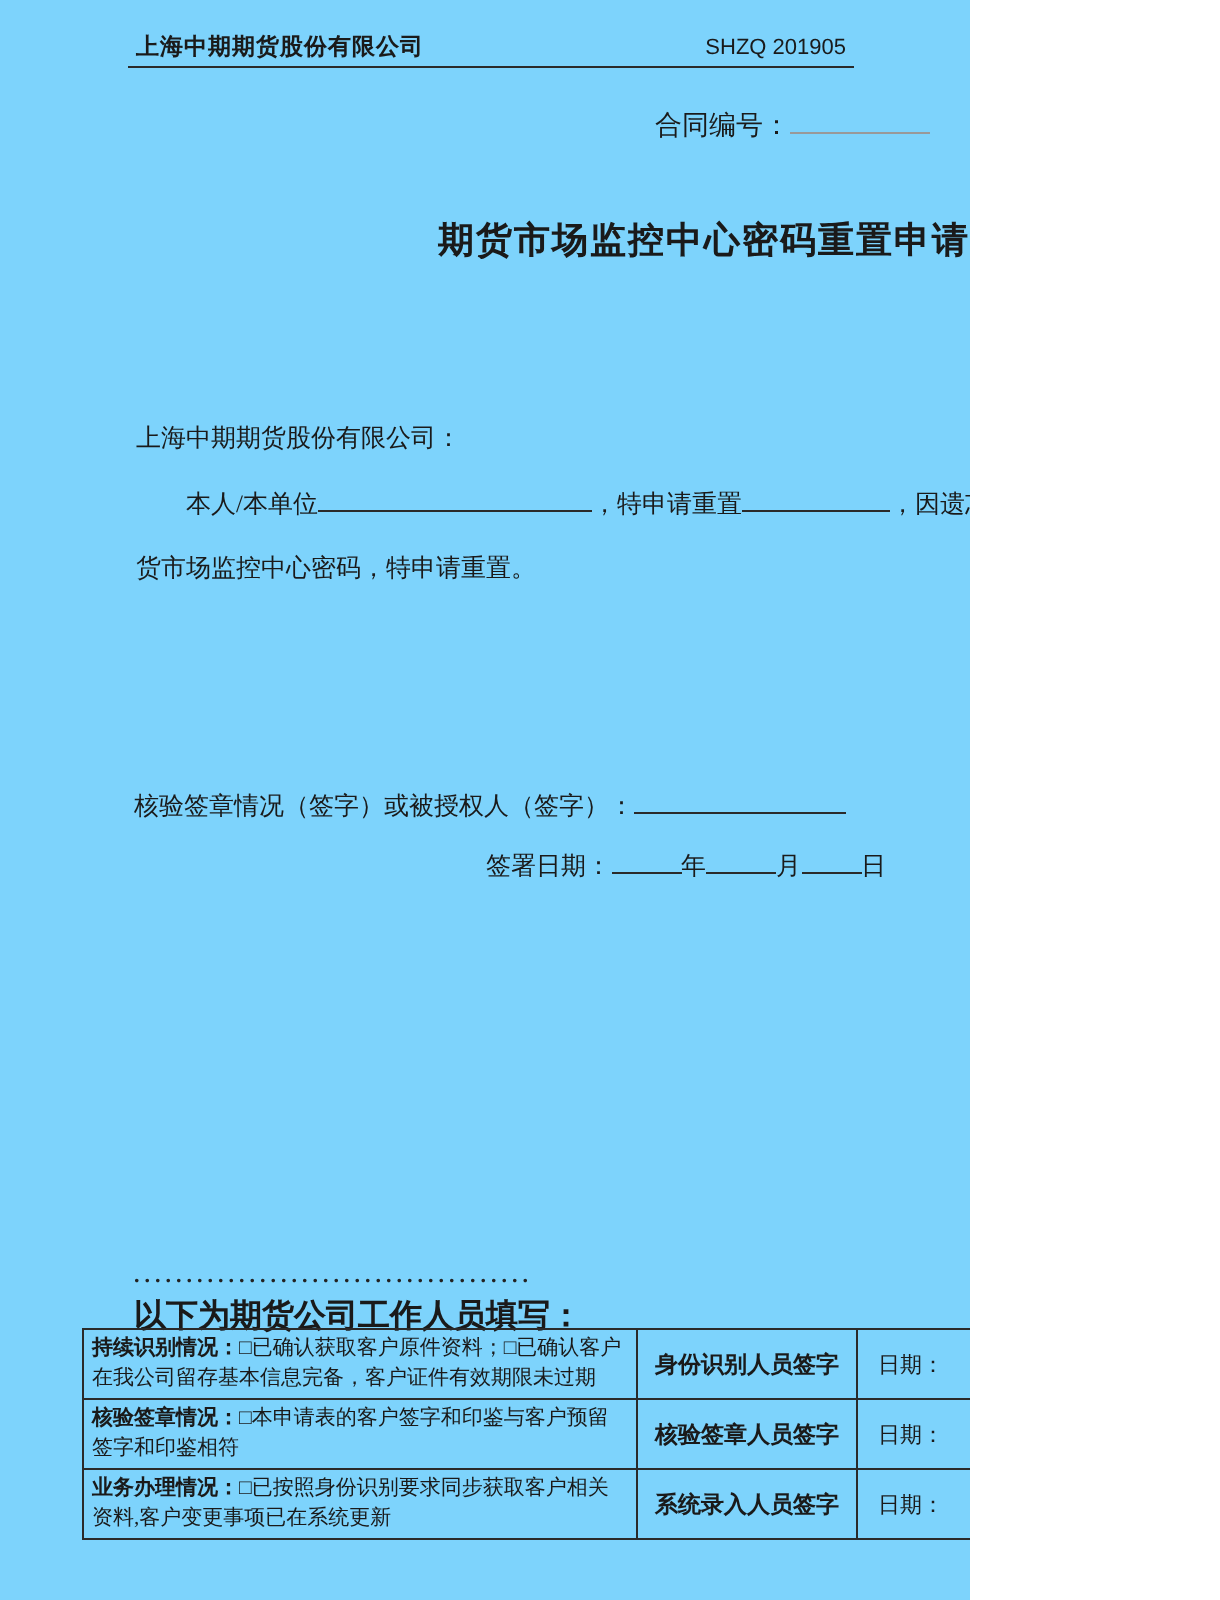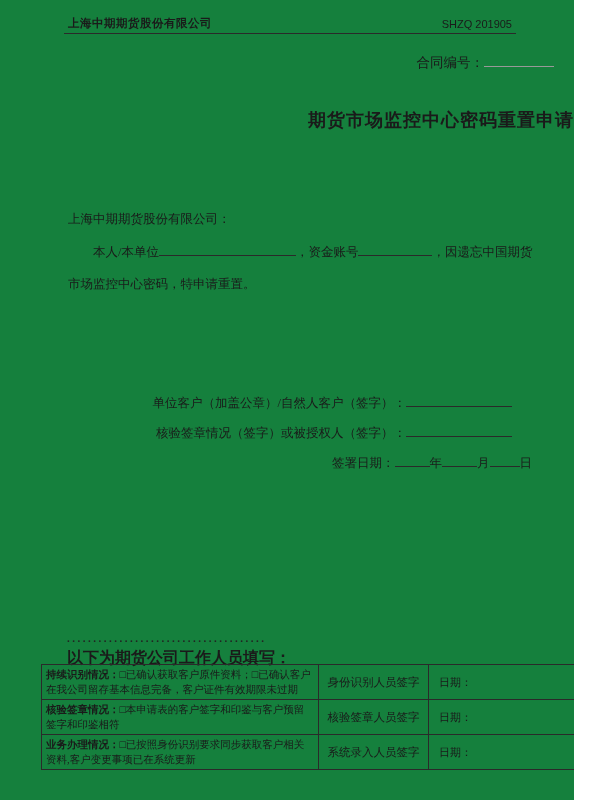--- a/index.html
+++ b/index.html
@@ -1,17 +1,17 @@
 <!DOCTYPE html>
 <html><head>
 <meta charset="utf-8">
 <style>
   html,body { margin:0; padding:0; background:#ffffff; }
   .page {
-    position:relative; width:574px; height:800px; background:#15803d;
+    position:relative; width:485px; height:800px; background:#7dd3fc;
     font-family:"Liberation Serif","DejaVu Serif",serif;
     color:#1a1a1a; overflow:hidden;
   }
 
   
   .hdr-company { position:absolute; left:68px; top:16px; font-size:11.5px; font-weight:bold;
     font-family:"Liberation Sans","DejaVu Sans",sans-serif; letter-spacing:0.5px; }
   .hdr-code { position:absolute; top:18px; right:62px; font-size:11px;
     font-family:"Liberation Sans","DejaVu Sans",sans-serif; }
   .hdr-rule { position:absolute; left:64px; right:58px; top:33px; height:0;
@@ -45,45 +45,44 @@
   .dots { position:absolute; left:67px; top:632px; font-size:11px; font-weight:bold;
     letter-spacing:2.5px; color:#222; white-space:nowrap; }
   .staff-note { position:absolute; left:67px; top:648px; font-size:16px; font-weight:bold;
     font-family:"Liberation Sans","DejaVu Sans",sans-serif; }
 
   table.staff-table { position:absolute; left:25px; top:664px; width:562px;
     border-collapse:collapse; table-layout:fixed;
     border:1.5px solid #2a2a2a;margin-left:16px; }
   .staff-table td { border:1px solid #2a2a2a; padding:2px 4px; vertical-align:middle; }
   .staff-table td.c1 { width:268px; font-size:10.5px; line-height:15px; height:30px; }
-  .staff-table td.c2 { width:101px; text-align:center; font-size:11.5px; font-weight:normal;
+  .staff-table td.c2 { width:101px; text-align:center; font-size:11.5px; font-weight:bold;
     font-family:"Liberation Sans","DejaVu Sans",sans-serif; }
   .staff-table td.c3 { width:188px; text-align:left; font-size:11px;padding-left:10px; }
   .staff-table .lbl { font-weight:bold;
     font-family:"Liberation Sans","DejaVu Sans",sans-serif; }
 </style>
 </head>
 <body>
 
 <div class="page">
 
   <div class="hdr-company">上海中期期货股份有限公司</div>
   <div class="hdr-code">SHZQ 201905</div>
   <div class="hdr-rule"></div>
 
   <div class="contract-line"><span>合同编号：</span><span class="ul w70"></span></div>
 
   <h1 class="title">期货市场监控中心密码重置申请</h1>
 
   <div class="salutation">上海中期期货股份有限公司：</div>
 
-  <div class="para"><span>本人/本单位</span><span class="ul w137"></span><span>，资金账号</span><span class="ul w74"></span><span>，因遗忘中国期货市场监控中心密码，特申请重置。</span></div>
+  <div class="para"><span>本人/本单位</span><span class="ul w137"></span><span>，特申请重置</span><span class="ul w74"></span><span>，因遗忘中国期货市场监控中心密码，特申请重置。</span></div>
 
   <div class="sig-block">
-    <div class="sig-line"><span>单位客户（加盖公章）/自然人客户（签字）：</span><span class="ul w106"></span></div>
     <div class="sig-line"><span>核验签章情况（签字）或被授权人（签字）：</span><span class="ul w106"></span></div>
     <div class="sig-line date-line"><span>签署日期：</span><span class="ul w35"></span><span>年</span><span class="ul w35"></span><span>月</span><span class="ul w30"></span><span>日</span></div>
   </div>
 
   <div class="dots">......................................</div>
   <div class="staff-note">以下为期货公司工作人员填写：</div>
 
   <table class="staff-table">
     <tbody>
         <tr>

